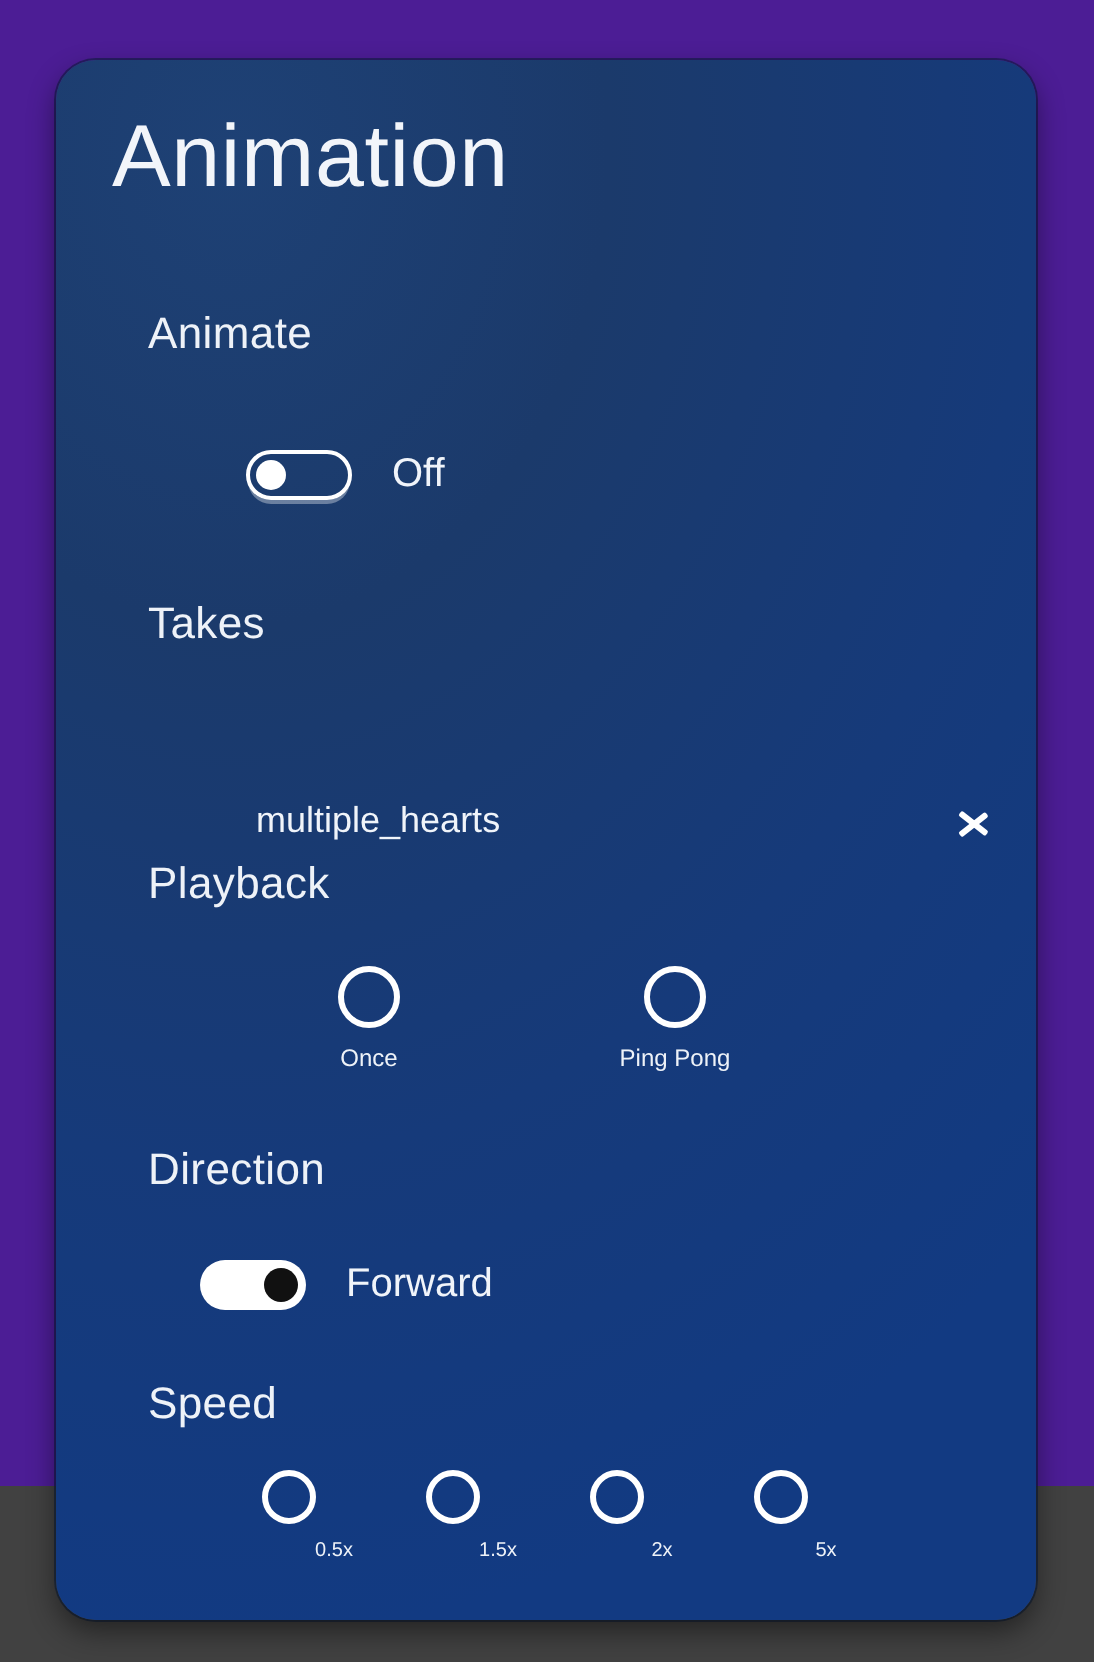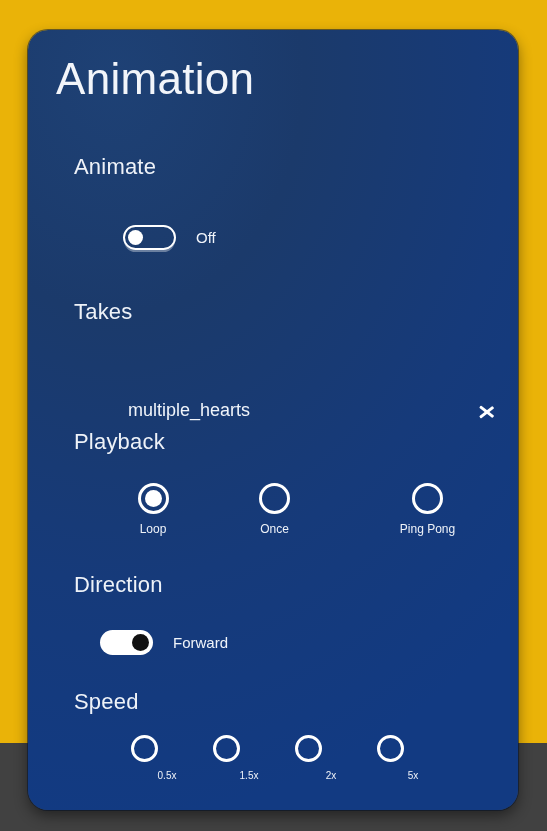--- a/index.html
+++ b/index.html
@@ -10,21 +10,21 @@
     height: 831px;
     overflow: hidden;
     font-family: "Liberation Sans", sans-serif;
     -webkit-font-smoothing: antialiased;
   }
 
   .screen {
     position: relative;
     width: 547px;
     height: 743px;
-    background: #eab308;
+    background: #4c1d95;
     text-decoration: underline;
   }
 
   .panel {
     position: absolute;
     left: 28px;
     top: 30px;
     width: 490px;
     height: 780px;
     border-radius: 20px;
@@ -89,21 +89,21 @@
     right: 4px;
     top: 4px;
     width: 17px;
     height: 17px;
     border-radius: 50%;
     background: #111111;
   }
 
   .toggle-label {
     margin-left: 20px;
-    font-size: 15px;
+    font-size: 20px;
     font-weight: 400;
     color: #f0f4fa;
     white-space: nowrap;
   }
 
   
   .takes-row {
     position: absolute;
     left: 100px;
     top: 322px;
@@ -196,26 +196,20 @@
     <div class="section-head" style="left:46px; top:271px;">Takes</div>
 
     <div class="takes-row">
       <div class="takes-value">multiple_hearts</div>
       <div class="chevron-right"></div>
     </div>
 
     <div class="section-head" style="left:46px; top:401px;">Playback</div>
 
     <div class="radio-group playback" style="left:80px; top:453px; width:400px;">
-      <div class="radio-item" style="width:90px;">
-        <div class="radio">
-          <div class="dot"></div>
-        </div>
-        <div class="radio-label">Loop</div>
-      </div>
       <div class="radio-item" style="width:153px;">
         <div class="radio"></div>
         <div class="radio-label">Once</div>
       </div>
       <div class="radio-item" style="width:153px;">
         <div class="radio"></div>
         <div class="radio-label">Ping Pong</div>
       </div>
     </div>
 

